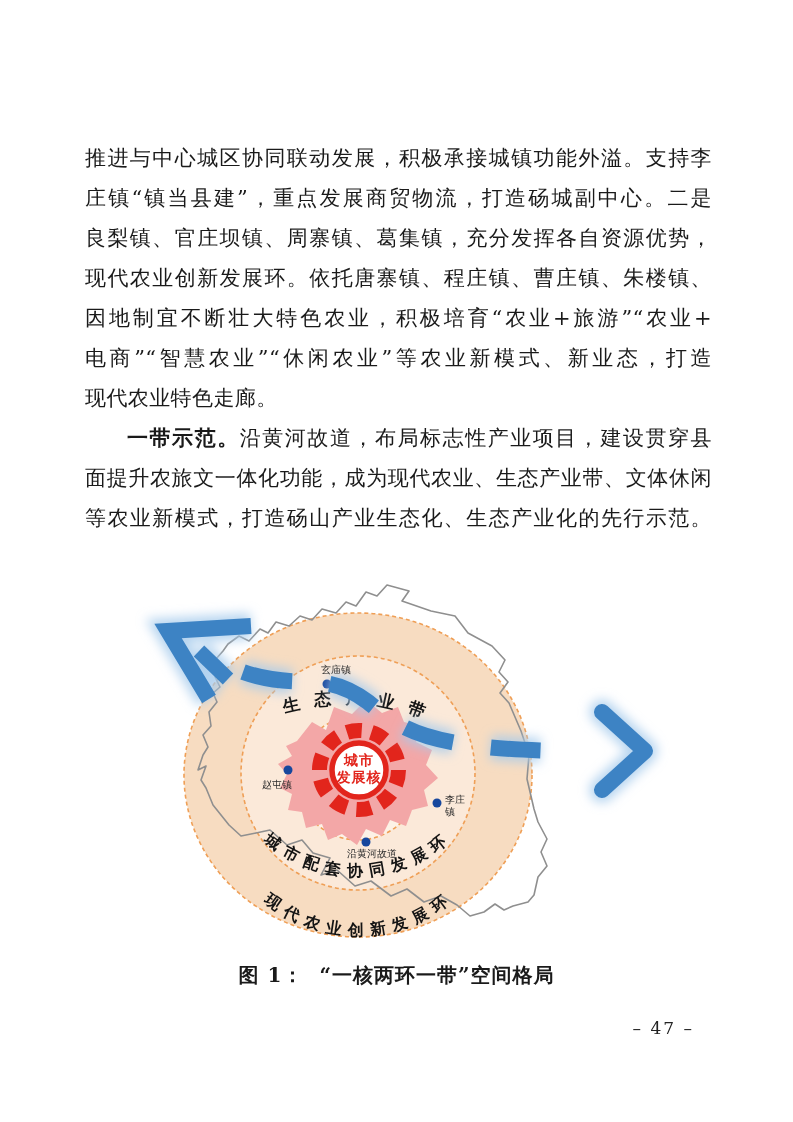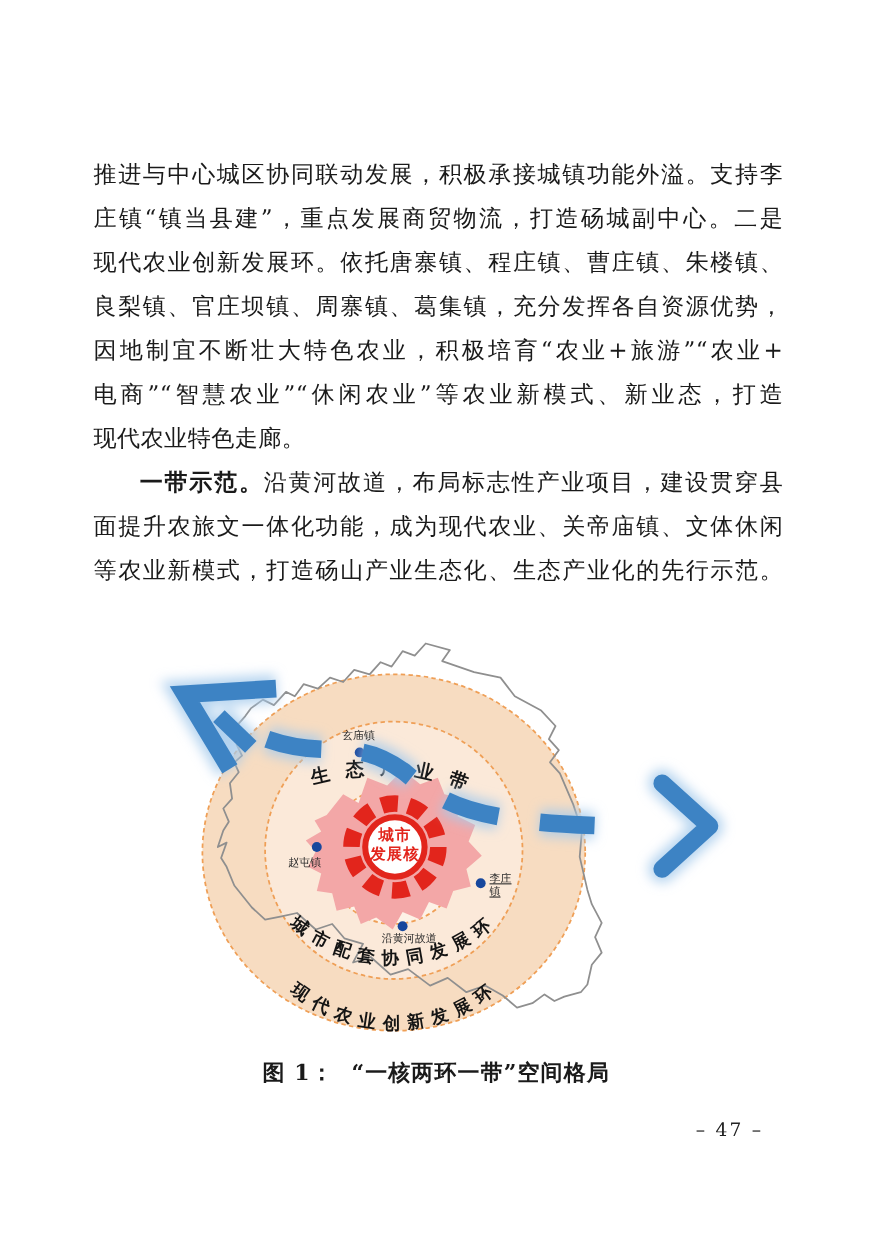--- a/index.html
+++ b/index.html
@@ -36,42 +36,42 @@
   .arc-mid{font-size:16px;letter-spacing:7px;}
   .arc-out{font-size:16px;letter-spacing:7px;}
   .dot{fill:var(--town-dot-blue);}
   .arrow-crisp{stroke:var(--arrow-blue);fill:none;}
   .arrow-glow{stroke:var(--arrow-glow);fill:none;opacity:.8;}
   .dashes{stroke-dasharray:50 38;}
   .town-label{
     position:absolute;font-size:10px;line-height:12px;color:#2b2b2b;
     font-family:"DejaVu Sans","Liberation Sans",sans-serif;
   }
-  .town-label.wrap{width:22px;text-decoration:underline;}
+  .town-label.wrap{width:22px;}
   .core-label{
     position:absolute;left:317px;top:752px;width:84px;text-align:center;
     font-weight:bold;font-size:14px;line-height:17px;color:var(--core-red);
     font-family:Liberation Serif, serif;letter-spacing:1px;
   }
 </style>
 </head>
 <body>
 
 <div class="page">
 
   <div class="textblock">
     <div class="tline">推进与中心城区协同联动发展，积极承接城镇功能外溢。支持李</div>
     <div class="tline">庄镇“镇当县建”，重点发展商贸物流，打造砀城副中心。二是</div>
+    <div class="tline">良梨镇、官庄坝镇、周寨镇、葛集镇，充分发挥各自资源优势，</div>
     <div class="tline">现代农业创新发展环。依托唐寨镇、程庄镇、曹庄镇、朱楼镇、</div>
-    <div class="tline">良梨镇、官庄坝镇、周寨镇、葛集镇，充分发挥各自资源优势，</div>
     <div class="tline">因地制宜不断壮大特色农业，积极培育“农业+旅游”“农业+</div>
     <div class="tline">电商”“智慧农业”“休闲农业”等农业新模式、新业态，打造</div>
     <div class="tline short">现代农业特色走廊。</div>
     <div class="tline indent"><span class="lead">一带示范。</span><span>沿黄河故道，布局标志性产业项目，建设贯穿县</span></div>
-    <div class="tline">面提升农旅文一体化功能，成为现代农业、关帝庙镇、文体休闲</div>
+    <div class="tline">面提升农旅文一体化功能，成为现代农业、生态产业带、文体休闲</div>
     <div class="tline">等农业新模式，打造砀山产业生态化、生态产业化的先行示范。</div>
   </div>
 
   <svg class="diagram" viewBox="120 575 580 400">
     <defs>
       <filter id="glow" x="-60%" y="-60%" width="220%" height="220%">
         <feGaussianBlur stdDeviation="5.5"></feGaussianBlur>
       </filter>
     </defs>
 
@@ -109,21 +109,21 @@
       <path class="arrow-crisp" stroke-width="15" d="M 199 651 L 228 679"></path>
       <path class="arrow-crisp dashes" stroke-width="16" d="M 243 672 C 300 692 322 668 368 702 C 399 728 420 738 470 745 C 506 750 537 750 574 752"></path>
       <path class="arrow-crisp" stroke-width="16" stroke-linejoin="round" stroke-linecap="round" d="M 602 712 L 645 751 L 602 790"></path>
     </g>
   </svg>
 
   <div class="core-label">
     <div>城市</div>
     <div>发展核</div>
   </div>
-  <span class="town-label" style="left:311px;top:664px;text-align:center;">玄庙镇</span>
+  <span class="town-label" style="left:321px;top:664px;text-align:center;">玄庙镇</span>
   <span class="town-label" style="left:262px;top:779px;">赵屯镇</span>
   <span class="town-label wrap" style="left:445px;top:794px;">李庄镇</span>
   <span class="town-label" style="left:347px;top:848px;">沿黄河故道</span>
 
   <div class="caption">
     <span class="cap-label">图 1：</span><span>“一核两环一带”空间格局</span>
   </div>
   <div class="pageno">– 47 –</div>
 
 </div>

